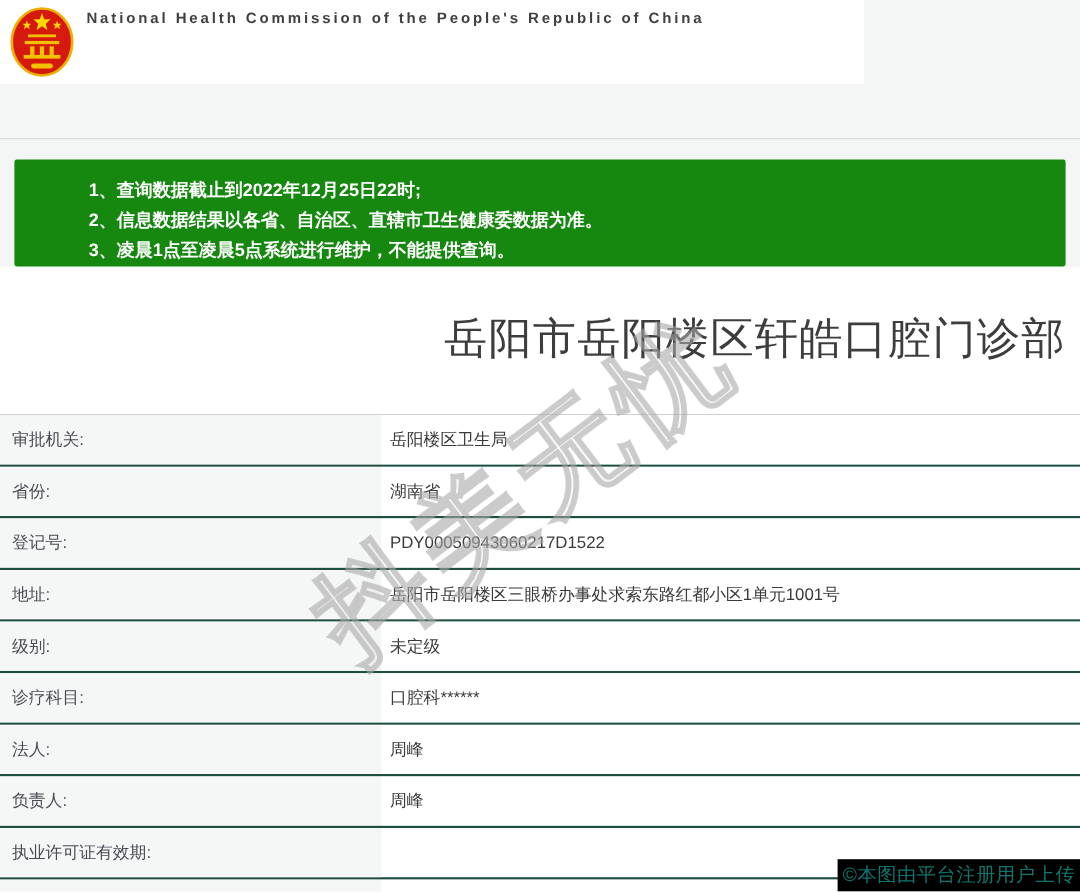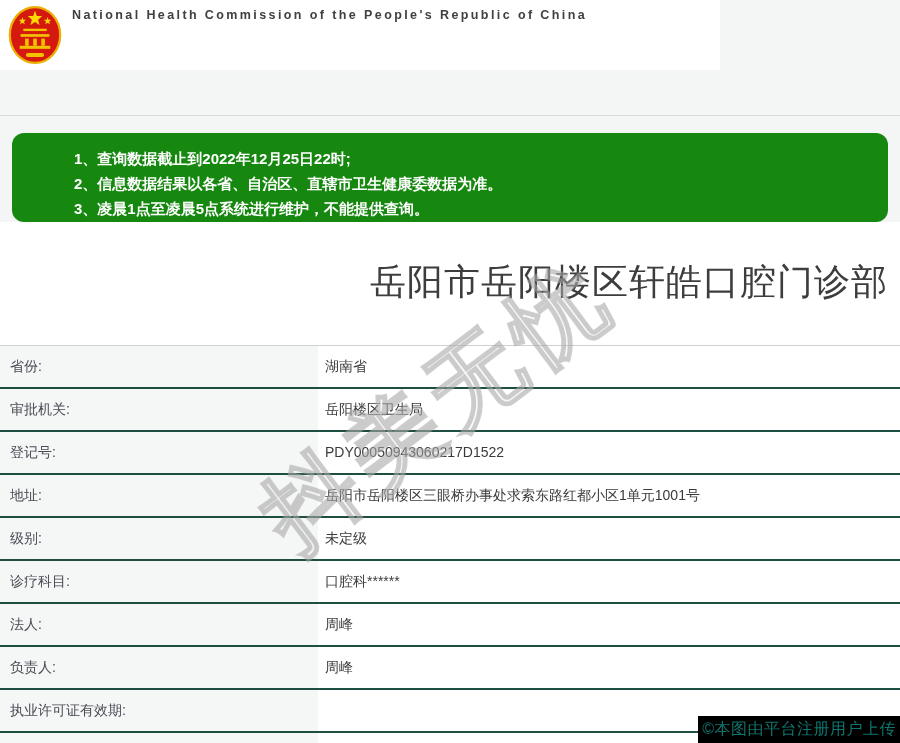--- a/index.html
+++ b/index.html
@@ -24,21 +24,21 @@
     letter-spacing:1px;line-height:42px;white-space:nowrap;
   }
   .title-en{
     font-size:12.5px;font-weight:bold;color:#404040;
     letter-spacing:2.4px;margin-top:1px;white-space:nowrap;
   }
 
   
   .notice{
     position:absolute;left:12px;top:133px;width:876px;height:89px;
-    border-radius:12px;box-sizing:border-box;
+    border-radius:2px;box-sizing:border-box;
     padding:13px 10px 0 62px;
   }
   .notice-line{
     color:#ffffff;font-size:15px;font-weight:600;
     line-height:25px;white-space:nowrap;
   }
 
   
   .org-title{
     position:absolute;left:0;top:256px;width:888px;height:52px;
@@ -116,26 +116,26 @@
     <div class="notice-line">2、信息数据结果以各省、自治区、直辖市卫生健康委数据为准。</div>
     <div class="notice-line">3、凌晨1点至凌晨5点系统进行维护，不能提供查询。</div>
   </div>
 
   <div class="org-title">岳阳市岳阳楼区轩皓口腔门诊部</div>
 
   <div class="watermark">抖美无忧</div>
 
   <div class="table">
     <div class="row">
+      <div class="cell-label">审批机关:</div>
+      <div class="cell-value">岳阳楼区卫生局</div>
+    </div>
+    <div class="row">
       <div class="cell-label">省份:</div>
       <div class="cell-value">湖南省</div>
-    </div>
-    <div class="row">
-      <div class="cell-label">审批机关:</div>
-      <div class="cell-value">岳阳楼区卫生局</div>
     </div>
     <div class="row">
       <div class="cell-label">登记号:</div>
       <div class="cell-value">PDY00050943060217D1522</div>
     </div>
     <div class="row">
       <div class="cell-label">地址:</div>
       <div class="cell-value">岳阳市岳阳楼区三眼桥办事处求索东路红都小区1单元1001号</div>
     </div>
     <div class="row">

